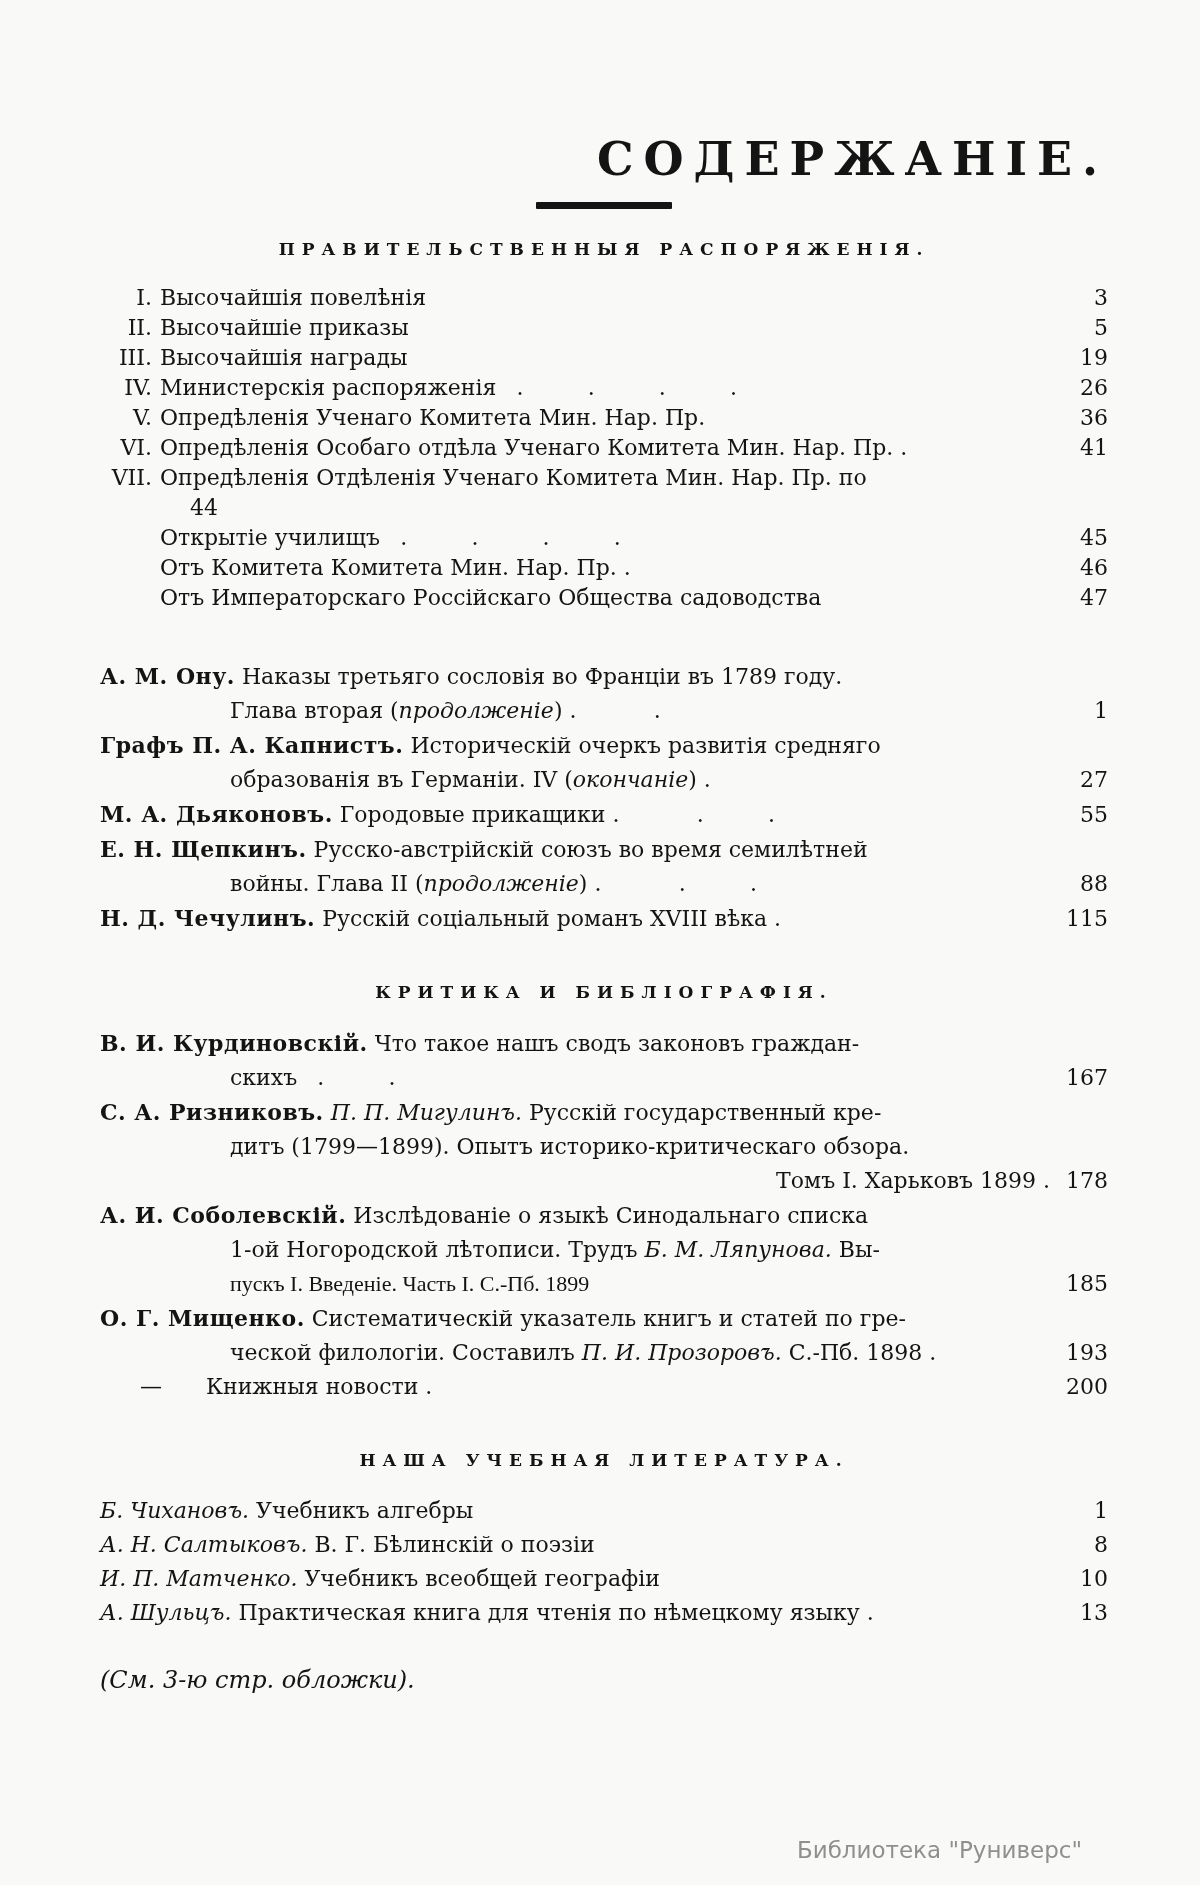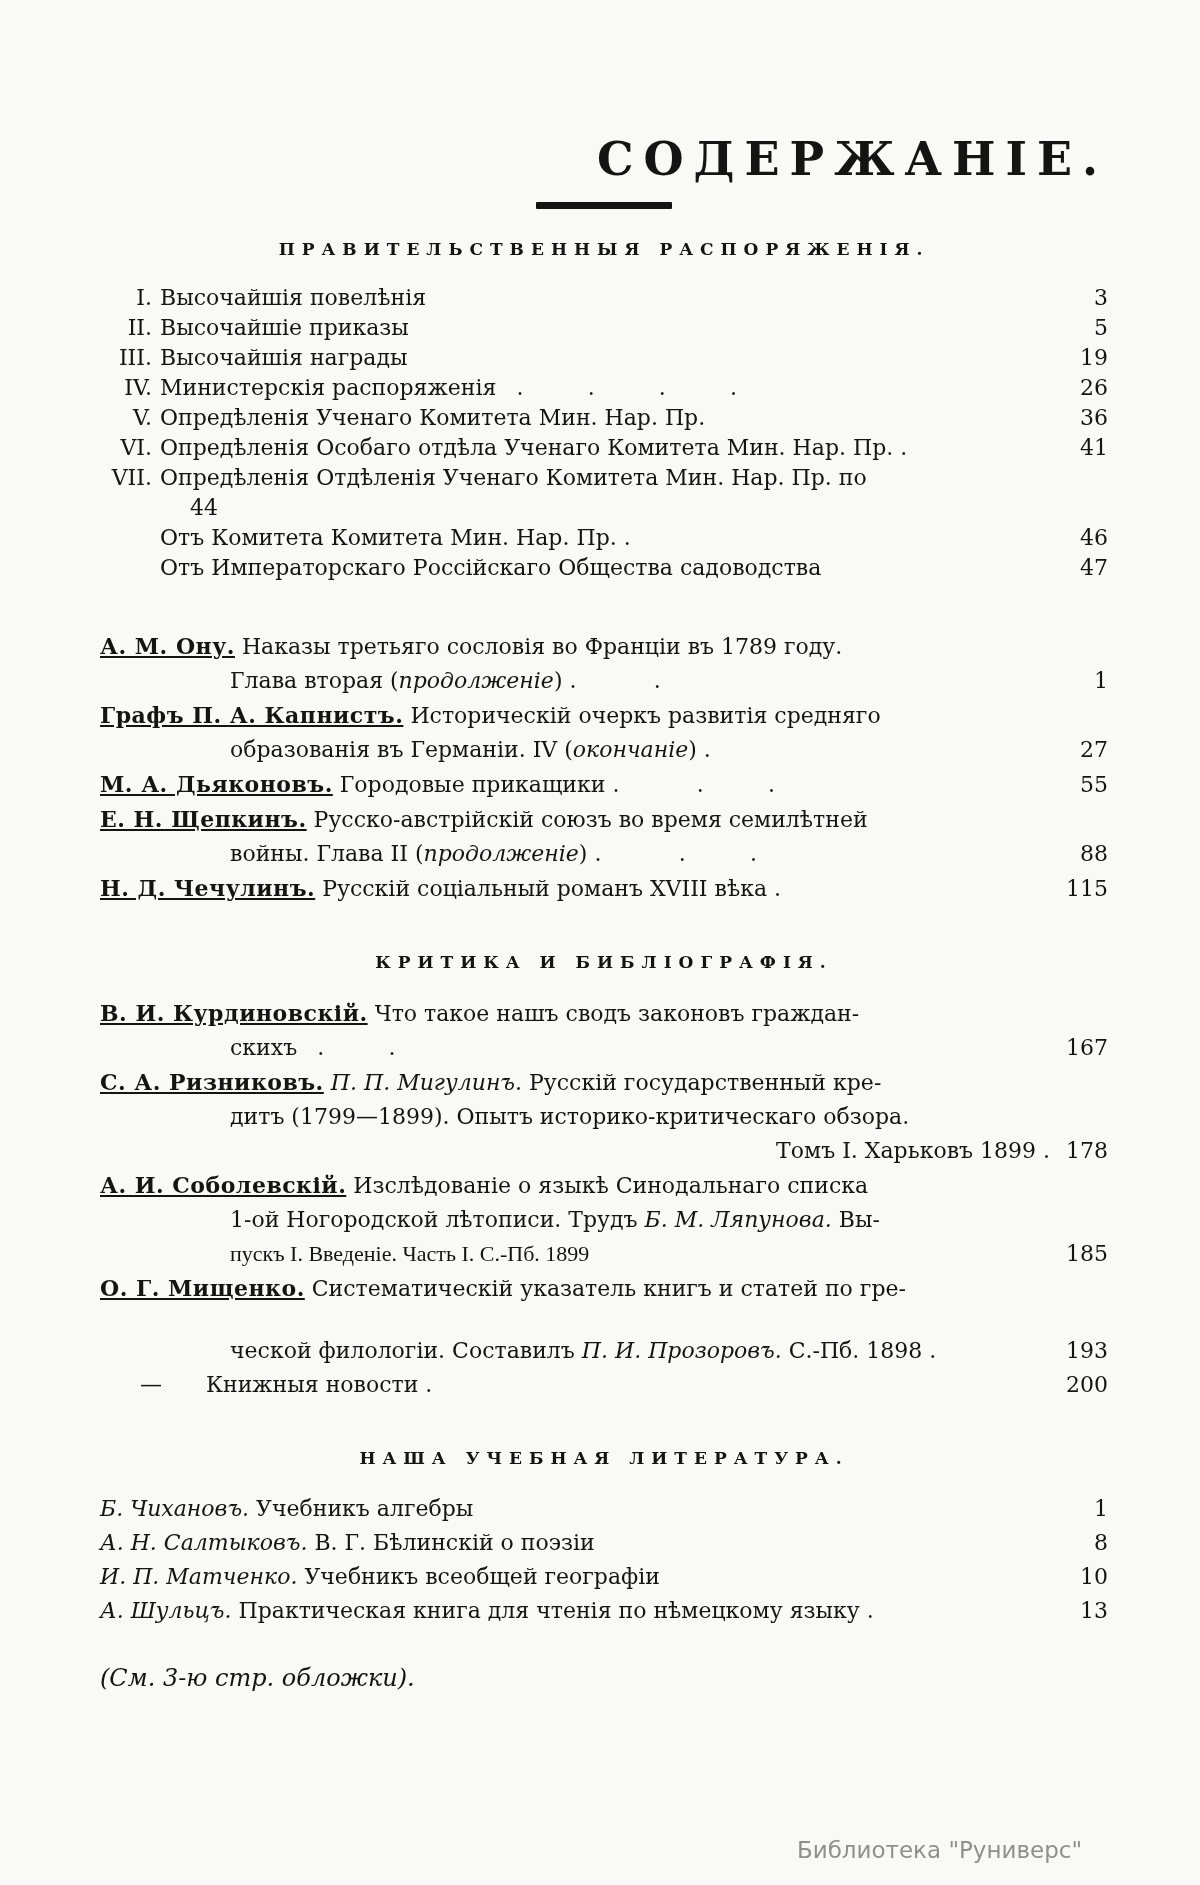--- a/index.html
+++ b/index.html
@@ -49,21 +49,21 @@
     padding-right:8px;
     white-space:nowrap;
   }
   .content { flex:1; min-width:0; white-space:nowrap; }
   .pagecol {
     flex:none; width:58px;
     text-align:right;
     white-space:nowrap;
   }
   .seg-r { font-style:normal; font-weight:normal; }
-  .seg-b { font-weight:bold; letter-spacing:0.5px;text-decoration:underline; }
+  .seg-b { font-weight:bold; letter-spacing:0.5px; }
   .seg-i { font-style:italic; }
   .seg-d { word-spacing:2.6em; padding-left:0.6em; }
   .footnote {
     margin-top:36px;
     padding-right:250px;
     font-size:24px;
     font-style:italic;
   }
   .watermark {
     position:absolute;
@@ -116,20 +116,25 @@
           <span class="num">VII.</span>
           <span class="content"><span class="seg-r">Опредѣленія Отдѣленія Ученаго Комитета Мин. Нар. Пр. по</span></span>
           <span class="pagecol"></span>
         </div>
         <div class="row">
           <span class="num"></span>
           <span class="pagecol">44</span>
         </div>
         <div class="row">
           <span class="num"></span>
+          <span class="content"><span class="seg-r">Открытіе училищъ </span><span class="seg-d">. . . .</span></span>
+          <span class="pagecol">45</span>
+        </div>
+        <div class="row">
+          <span class="num"></span>
           <span class="content"><span class="seg-r">Отъ Комитета Комитета Мин. Нар. Пр. .</span></span>
           <span class="pagecol">46</span>
         </div>
         <div class="row">
           <span class="num"></span>
           <span class="content"><span class="seg-r">Отъ Императорскаго Россійскаго Общества садоводства</span></span>
           <span class="pagecol">47</span>
         </div>
       </div>
       <div class="section art">
@@ -198,21 +203,21 @@
         </div>
         <div class="row">
           <span class="content" style="padding-left: 130px; font-family: Liberation Serif, serif;"><span class="seg-r">пускъ I. Введеніе. Часть I. С.-Пб. 1899</span></span>
           <span class="pagecol">185</span>
         </div>
         <div class="row">
           <span class="content"><span class="seg-b">О. Г. Мищенко.</span><span class="seg-r"> Систематическій указатель книгъ и статей по гре-</span></span>
           <span class="pagecol"></span>
         </div>
         <div class="row">
-          <span class="content" style="padding-left: 130px; margin-top: 28px;"><span class="seg-r">ческой филологіи. Составилъ </span><span class="seg-i">П. И. Прозоровъ.</span><span class="seg-r"> С.-Пб. 1898 .</span></span>
+          <span class="content" style="padding-left: 130px;"><span class="seg-r">ческой филологіи. Составилъ </span><span class="seg-i">П. И. Прозоровъ.</span><span class="seg-r"> С.-Пб. 1898 .</span></span>
           <span class="pagecol">193</span>
         </div>
         <div class="row">
           <span class="content" style="padding-left: 40px;"><span class="seg-r">—  Книжныя новости .</span></span>
           <span class="pagecol">200</span>
         </div>
       </div>
       <div class="section art">
         <div class="sec-header">НАША УЧЕБНАЯ ЛИТЕРАТУРА.</div>
         <div class="row">

